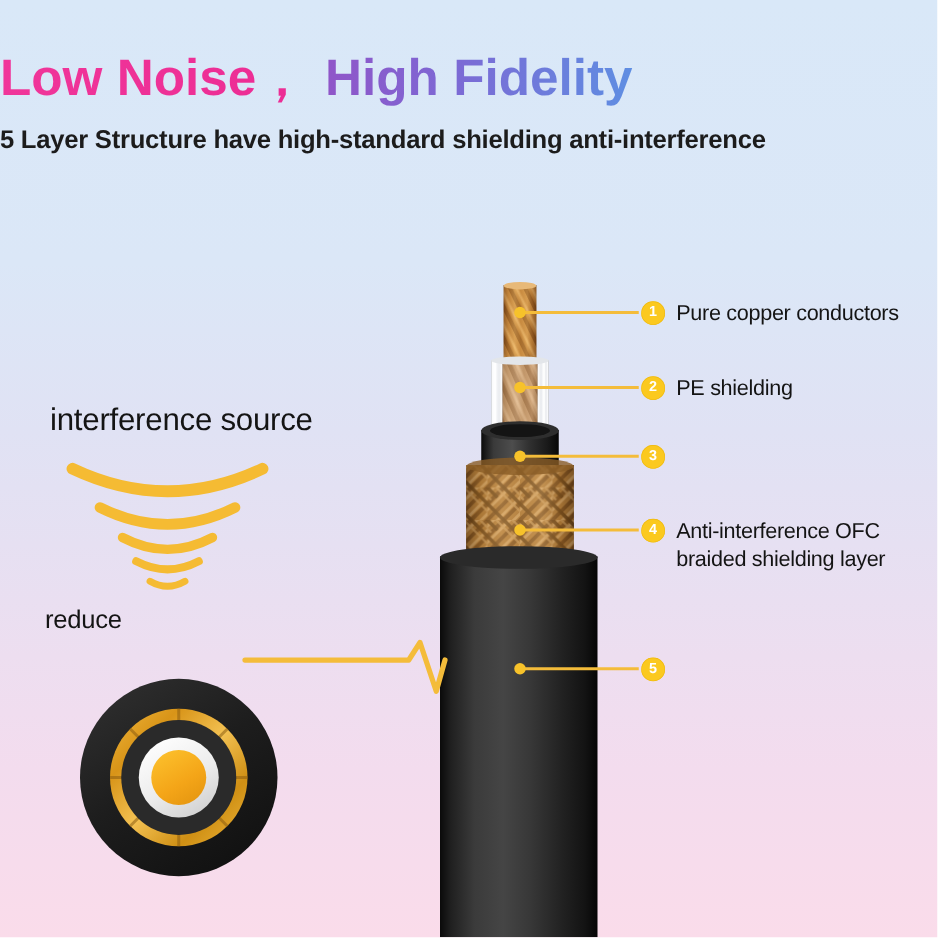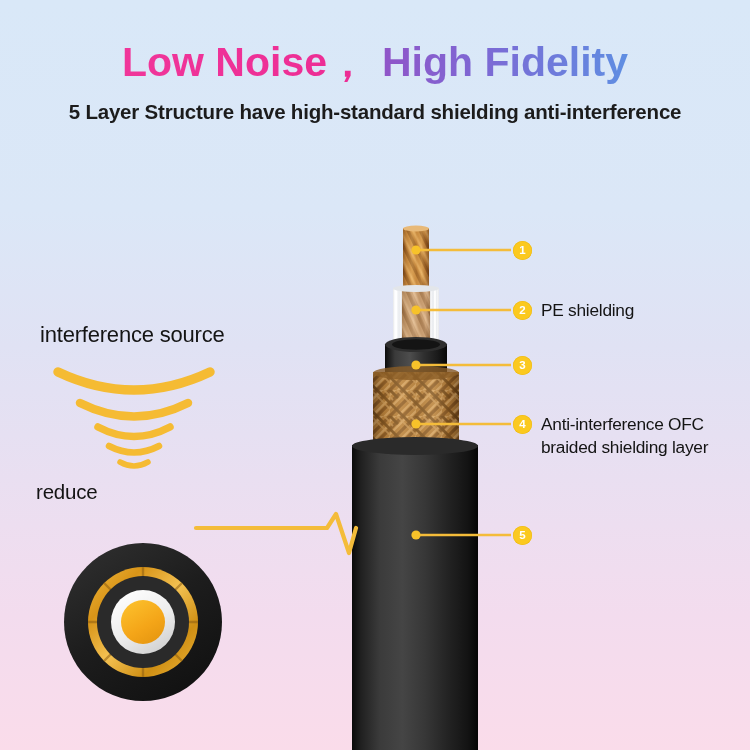--- a/index.html
+++ b/index.html
@@ -21,21 +21,21 @@
         #eddef0 70%,
         #f3dcee 82%,
         #f7dcec 92%,
         #fadcea 100%);
   }
 
   
   .header {
     position: absolute;
     top: 0; left: 0; right: 0;
-    text-align: center;
+    text-align: left;
   }
   .title {
     margin: 0;
     padding-top: 40px;
     font-size: 41px;
     font-weight: bold;
     letter-spacing: 0px;
     line-height: 1.1;
     white-space: nowrap;
   }
@@ -64,21 +64,21 @@
   }
 
   
   .interference {
     position: absolute;
     left: 36px;
     top: 322px;
     width: 250px;
   }
   .interference-label {
-    font-size: 22px;
+    font-size: 25px;
     color: #141414;
     text-align: left;
     padding-left: 4px;
     letter-spacing: -0.2px;
   }
   .waves {
     position: relative;
     width: 240px;
     height: 120px;
     margin-top: 6px;
@@ -346,20 +346,21 @@
     </g>
     <circle cx="80" cy="80" r="46" fill="#2a2a2a"></circle>
     <circle cx="80" cy="80" r="32" fill="url(#csPe)"></circle>
     <circle cx="80" cy="80" r="22" fill="url(#csCore)"></circle>
   </svg>
 
   <div class="callouts">
 
     <div class="callout" style="top:239px">
       <div class="badge">1</div>
+      <div class="callout-text">Pure copper conductors</div>
     </div>
 
     <div class="callout" style="top:299px">
       <div class="badge">2</div>
       <div class="callout-text">PE shielding</div>
     </div>
 
     <div class="callout" style="top:354px">
       <div class="badge">3</div>
     </div>

